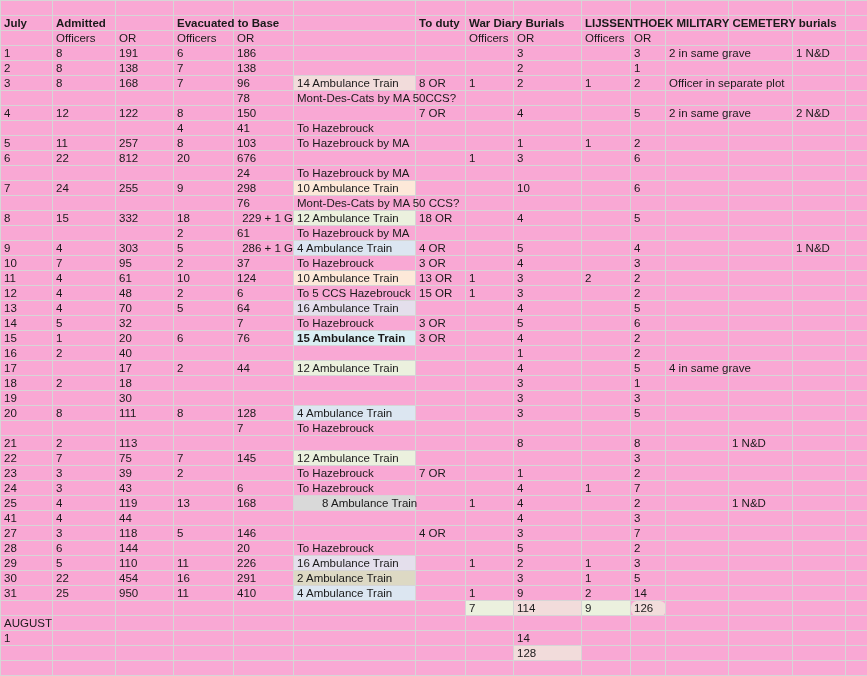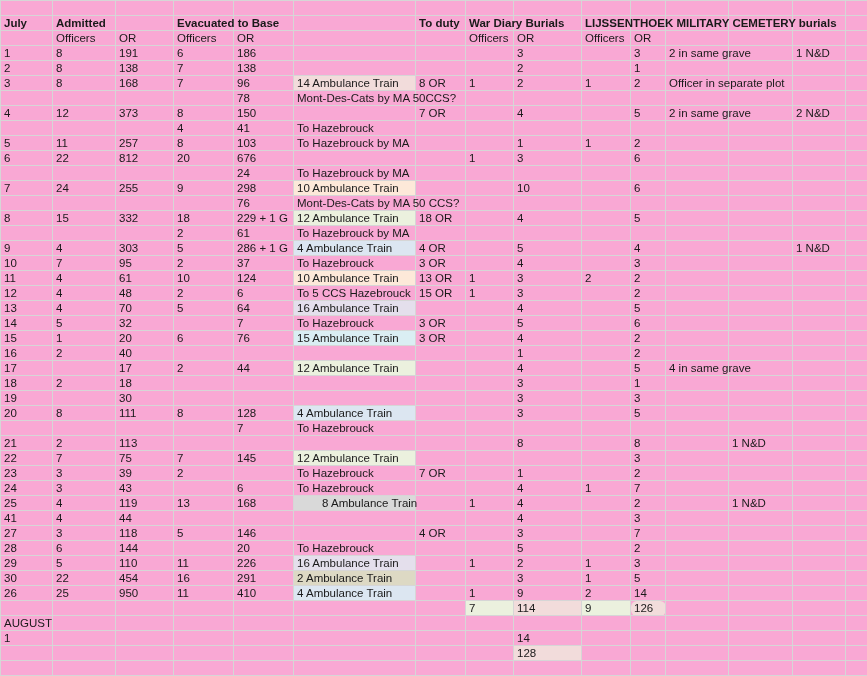--- a/index.html
+++ b/index.html
@@ -29,20 +29,21 @@
     white-space: nowrap;
     overflow: visible;
     vertical-align: middle;
     font-weight: normal;
   }
   table.sheet tr.bold td {
     font-weight: bold;
   }
   table.sheet td.clip {
     overflow: hidden;
+    text-align: right;
   }
   table.sheet td .ct {
     position: relative;
     z-index: 2;
   }
 </style>
 </head>
 <body>
 
 <div class="sheet-wrap">
@@ -180,21 +181,21 @@
           <td><span class="ct"></span></td>
           <td><span class="ct"></span></td>
           <td><span class="ct"></span></td>
           <td><span class="ct"></span></td>
           <td><span class="ct"></span></td>
           <td><span class="ct"></span></td>
         </tr>
         <tr>
           <td><span class="ct">4</span></td>
           <td><span class="ct">12</span></td>
-          <td><span class="ct">373</span></td>
+          <td><span class="ct">122</span></td>
           <td><span class="ct">8</span></td>
           <td><span class="ct">150</span></td>
           <td><span class="ct"></span></td>
           <td><span class="ct">7 OR</span></td>
           <td><span class="ct"></span></td>
           <td><span class="ct">4</span></td>
           <td><span class="ct"></span></td>
           <td><span class="ct">5</span></td>
           <td><span class="ct">2 in same grave</span></td>
           <td><span class="ct"></span></td>
@@ -438,21 +439,21 @@
           <td><span class="ct"></span></td>
           <td><span class="ct"></span></td>
           <td><span class="ct"></span></td>
         </tr>
         <tr>
           <td><span class="ct">15</span></td>
           <td><span class="ct">1</span></td>
           <td><span class="ct">20</span></td>
           <td><span class="ct">6</span></td>
           <td><span class="ct">76</span></td>
-          <td style="background: rgb(218, 238, 243);"><span class="ct">15 Ambulance Train</span></td>
+          <td style="background: rgb(218, 238, 243); font-weight: bold;"><span class="ct">15 Ambulance Train</span></td>
           <td><span class="ct">3 OR</span></td>
           <td><span class="ct"></span></td>
           <td><span class="ct">4</span></td>
           <td><span class="ct"></span></td>
           <td><span class="ct">2</span></td>
           <td><span class="ct"></span></td>
           <td><span class="ct"></span></td>
           <td><span class="ct"></span></td>
           <td><span class="ct"></span></td>
         </tr>
@@ -722,21 +723,21 @@
           <td><span class="ct"></span></td>
           <td><span class="ct">3</span></td>
           <td><span class="ct">1</span></td>
           <td><span class="ct">5</span></td>
           <td><span class="ct"></span></td>
           <td><span class="ct"></span></td>
           <td><span class="ct"></span></td>
           <td><span class="ct"></span></td>
         </tr>
         <tr>
-          <td><span class="ct">26</span></td>
+          <td><span class="ct">31</span></td>
           <td><span class="ct">25</span></td>
           <td><span class="ct">950</span></td>
           <td><span class="ct">11</span></td>
           <td><span class="ct">410</span></td>
           <td style="background: rgb(220, 230, 241);"><span class="ct">4 Ambulance Train</span></td>
           <td><span class="ct"></span></td>
           <td><span class="ct">1</span></td>
           <td><span class="ct">9</span></td>
           <td><span class="ct">2</span></td>
           <td><span class="ct">14</span></td>

